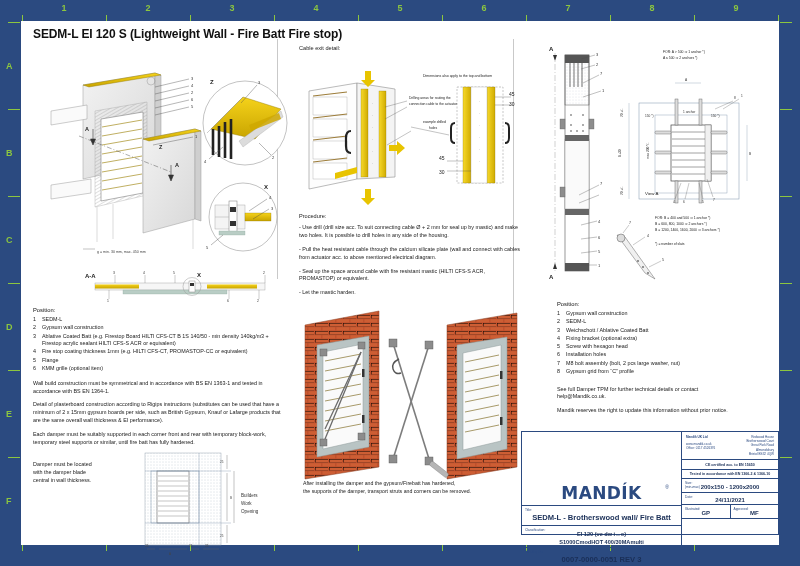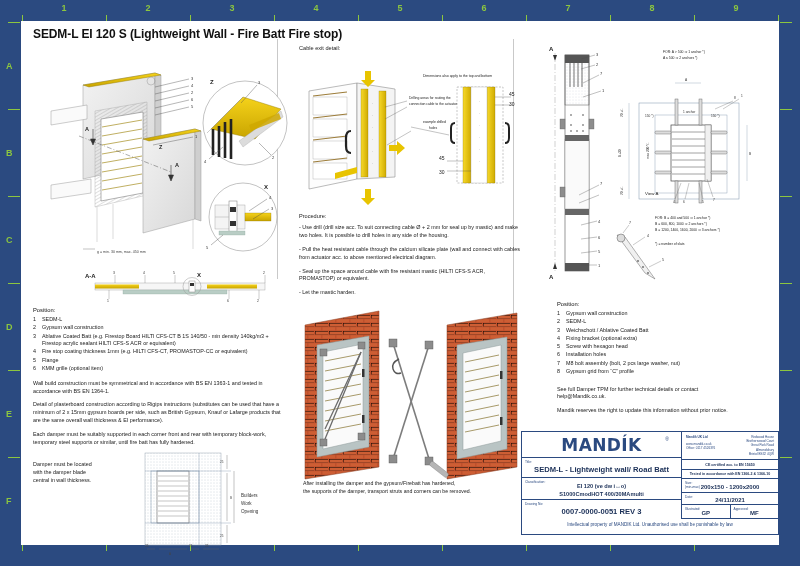--- a/index.html
+++ b/index.html
@@ -64,21 +64,21 @@
   .titleblock {
     position: absolute; left: 500px; top: 410px;
     width: 258px; height: 104px;
     border: 1.2px solid #2b4a80; background: #fff;
   }
   .tb-row { display: flex; border-bottom: 0.8px solid #2b4a80; }
   .tb-left { width: 160px; border-right: 0.8px solid #2b4a80; }
   .tb-right { flex: 1; }
   .tb-logo {
     height: 26px; display: flex; align-items: center; justify-content: center;
-    border-bottom: 0.8px solid #2b4a80; position: relative;
+    border-bottom: 0.8px solid #2b4a80; position: relative; margin-top: 48px;
   }
   .logo-text {
     font-size: 17px; font-weight: bold; color: #2b4a80;
     letter-spacing: 0.4px; font-family: "DejaVu Sans", sans-serif;
   }
   .logo-reg { position: absolute; right: 12px; top: 4px; font-size: 5px; color: #2b4a80; }
   .tb-cell { position: relative; padding: 2px 3px 2px 3px; }
   .tb-lab { font-size: 3.3px; color: #2b4a80; position: absolute; left: 3px; top: 1.5px; }
   .tb-val { font-size: 7.6px; font-weight: bold; color: #1a2f57; text-align: center; padding-top: 3px; }
   .tb-val-s { font-size: 5.6px; font-weight: bold; color: #1a2f57; text-align: center; line-height: 1.35; padding-top: 3px; }
@@ -816,21 +816,21 @@
     <div class="titleblock">
 
       <div class="tb-row" style="border-bottom:none;">
         <div class="tb-left" style="border-right:0.8px solid #2b4a80;">
           <div class="tb-logo">
             <span class="logo-text">MANDÍK</span>
             <span class="logo-reg">®</span>
           </div>
           <div class="tb-cell" style="height:20px; border-bottom:0.8px solid #2b4a80;">
             <span class="tb-lab">Title:</span>
-            <div class="tb-val" style="padding-top:5px;">SEDM-L - Lightweight wall/ Road Batt</div>
+            <div class="tb-val" style="padding-top:5px;">SEDM-L - Brotherswood wall/ Fire Batt</div>
           </div>
           <div class="tb-cell" style="height:22px; border-bottom:0.8px solid #2b4a80;">
             <span class="tb-lab">Classification:</span>
             <div class="tb-val-s">EI 120 (ve dw i↔o)</div>
             <div class="tb-val-s" style="padding-top:0;">S1000CmodHOT 400/30MAmulti</div>
           </div>
           <div class="tb-cell" style="height:19px;">
             <span class="tb-lab">Drawing No:</span>
             <div class="tb-val" style="padding-top:5px;">0007-0000-0051 REV 3</div>
           </div>

